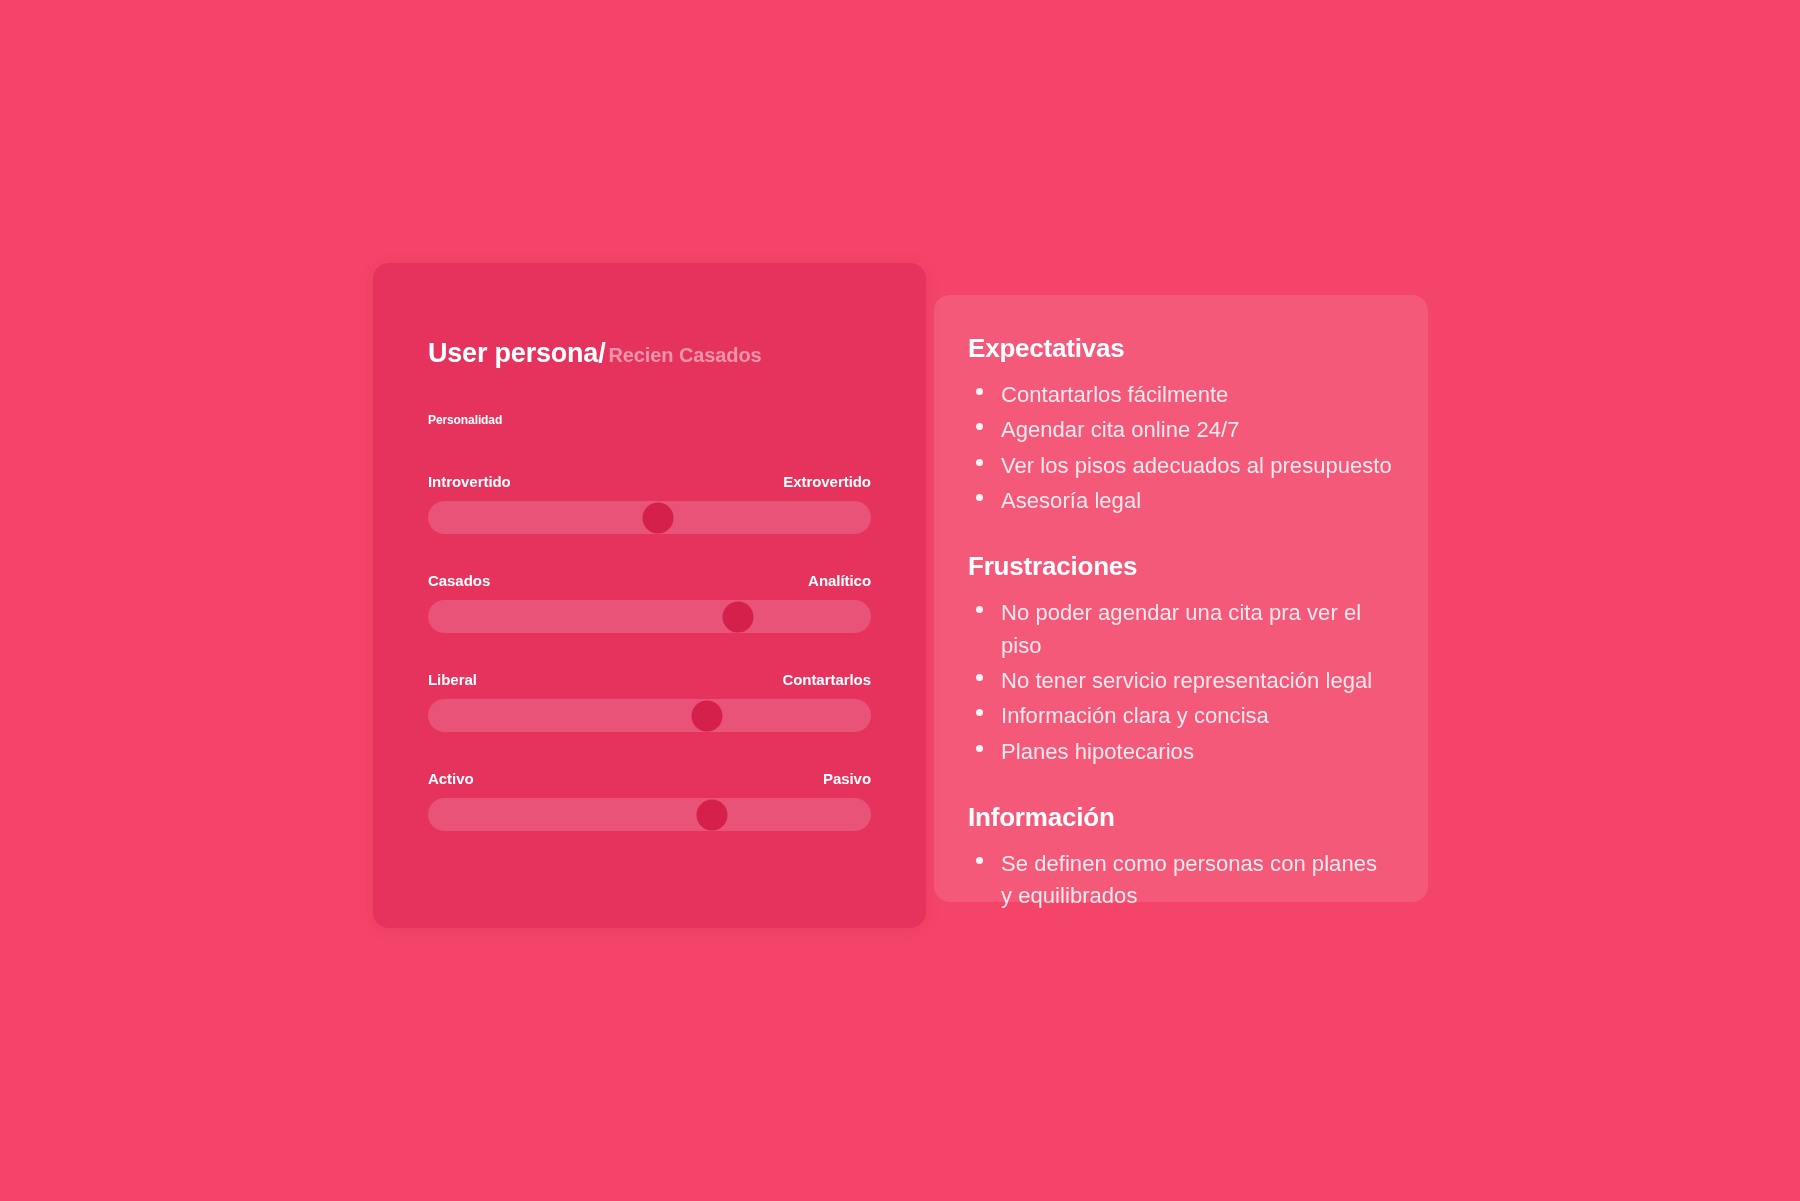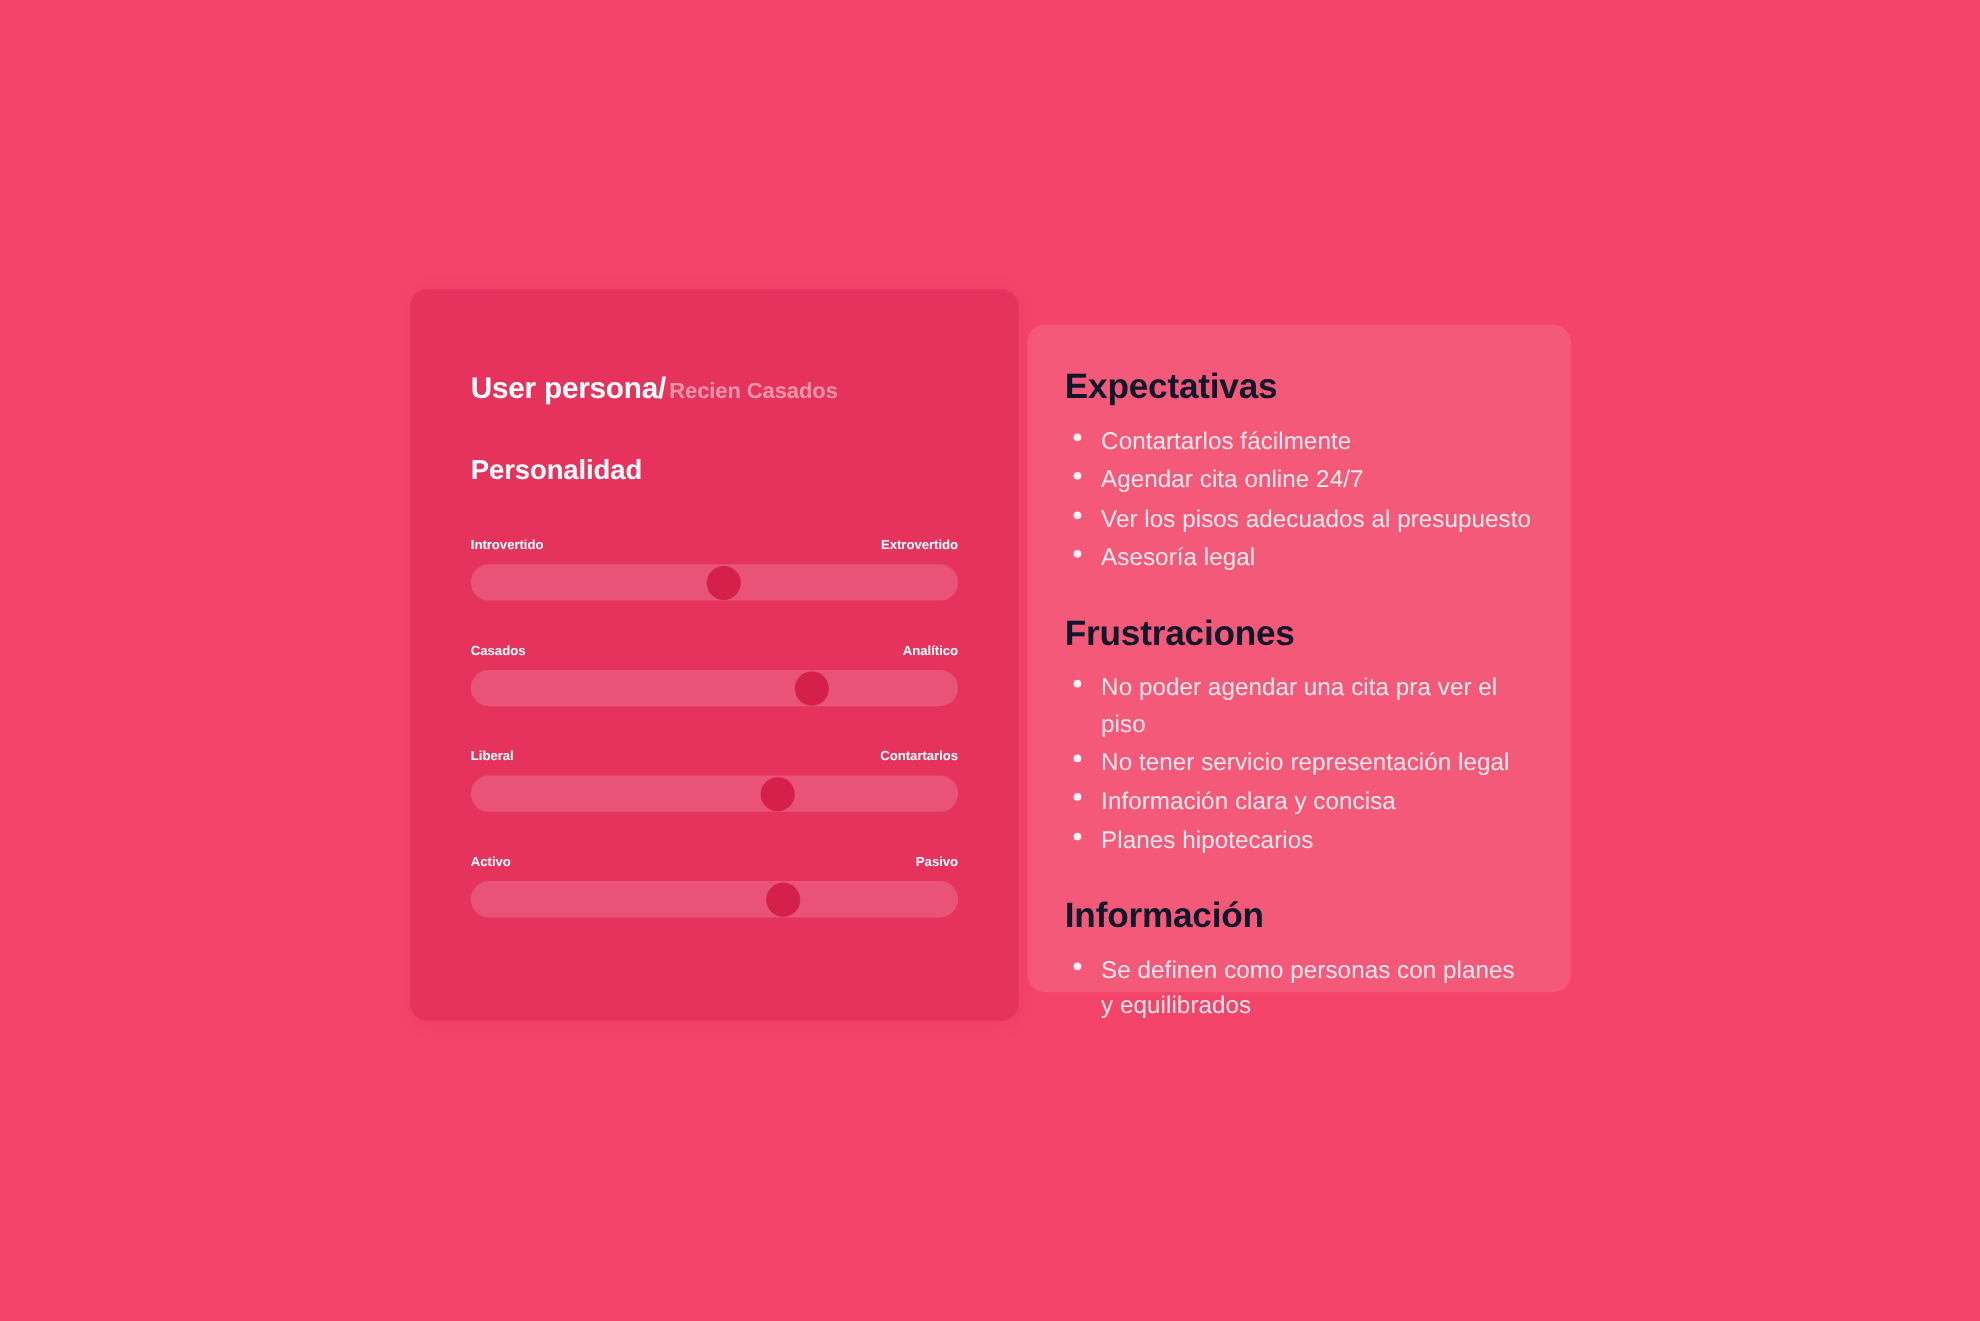--- a/index.html
+++ b/index.html
@@ -64,39 +64,39 @@
   }
   .persona-title-sub {
     font-size: 20px;
     font-weight: bold;
     color: rgba(255,255,255,0.47);
     letter-spacing: -0.1px;
     margin-left: 3px;
   }
 
   .section-heading-left {
-    font-size: 25px;
+    font-size: 12px;
     font-weight: bold;
     color: #ffffff;
     margin-bottom: 46px;
     letter-spacing: -0.1px;
   }
 
   
   .slider-group { margin-bottom: 38px; }
   .slider-group:last-child { margin-bottom: 0; }
 
   .slider-labels {
     display: flex;
     justify-content: space-between;
     align-items: baseline;
     margin-bottom: 11px;
   }
   .slider-label {
-    font-size: 12px;
+    font-size: 15px;
     font-weight: bold;
     color: #ffffff;
     letter-spacing: -0.05px;
     white-space: nowrap;
   }
 
   .slider-track {
     position: relative;
     height: 33px;
     background: rgba(255,255,255,0.16);
@@ -107,23 +107,23 @@
     top: 50%;
     width: 31px;
     height: 31px;
     border-radius: 50%;
     background: #D4204B;
     transform: translate(-50%, -50%);
   }
 
   
   .section-heading-right {
-    font-size: 32px;
-    font-weight: bold;
-    color: #0f172a;
+    font-size: 26px;
+    font-weight: bold;
+    color: #ffffff;
     letter-spacing: -0.2px;
     margin-bottom: 15px;
   }
   .section-block { margin-bottom: 34px; }
   .section-block:last-child { margin-bottom: 0; }
 
   ul.bullet-list { list-style: none; }
   ul.bullet-list li {
     position: relative;
     padding-left: 33px;

